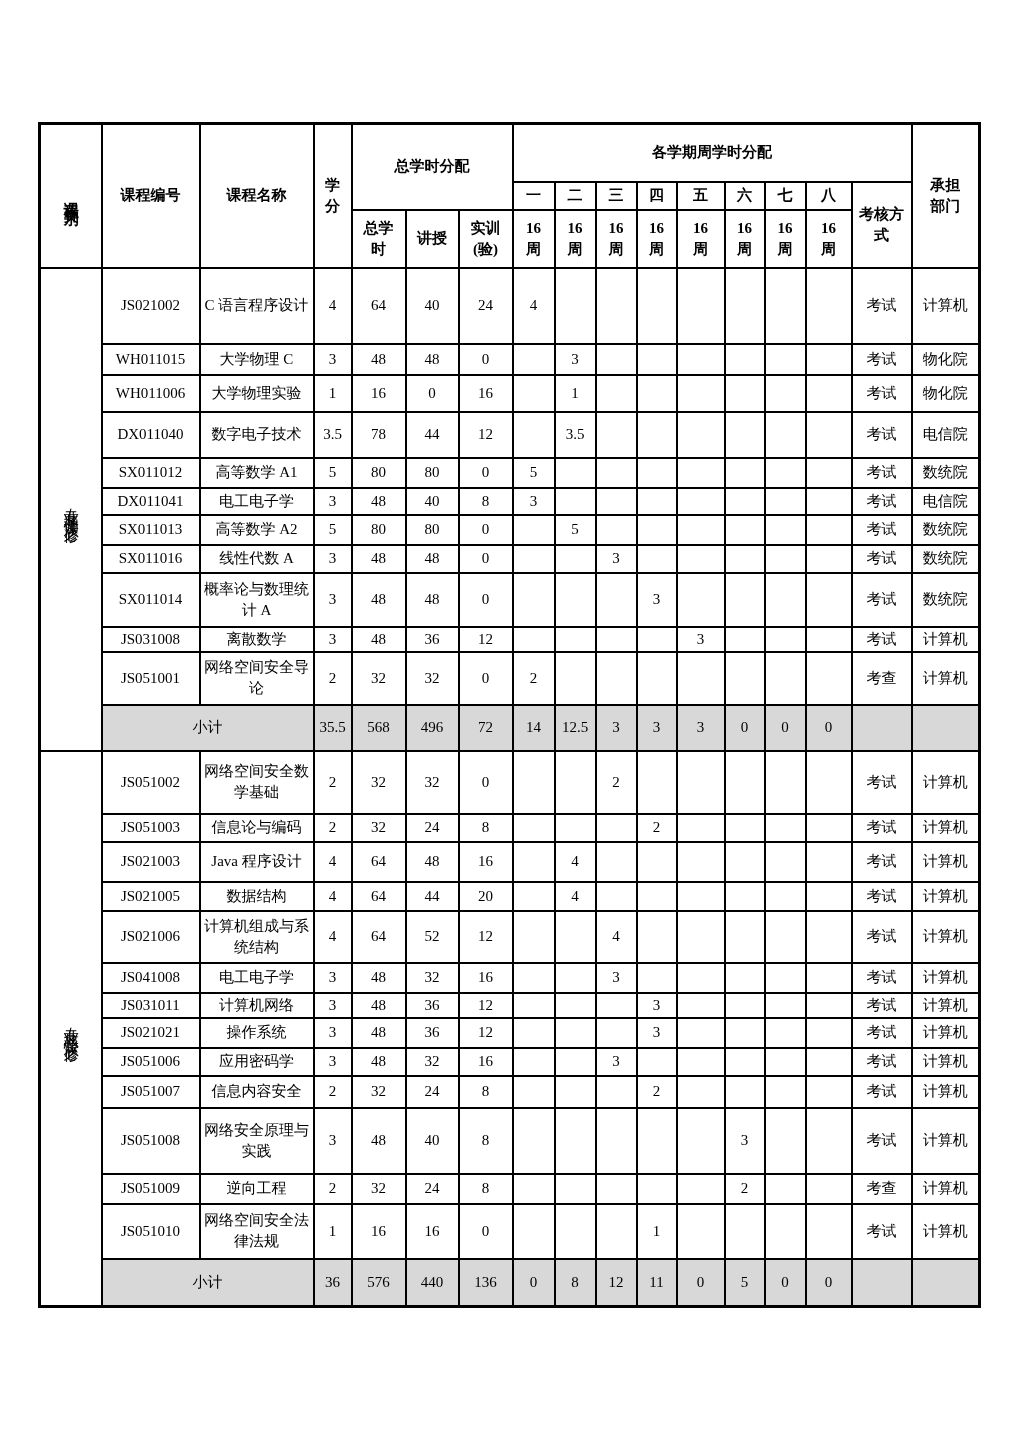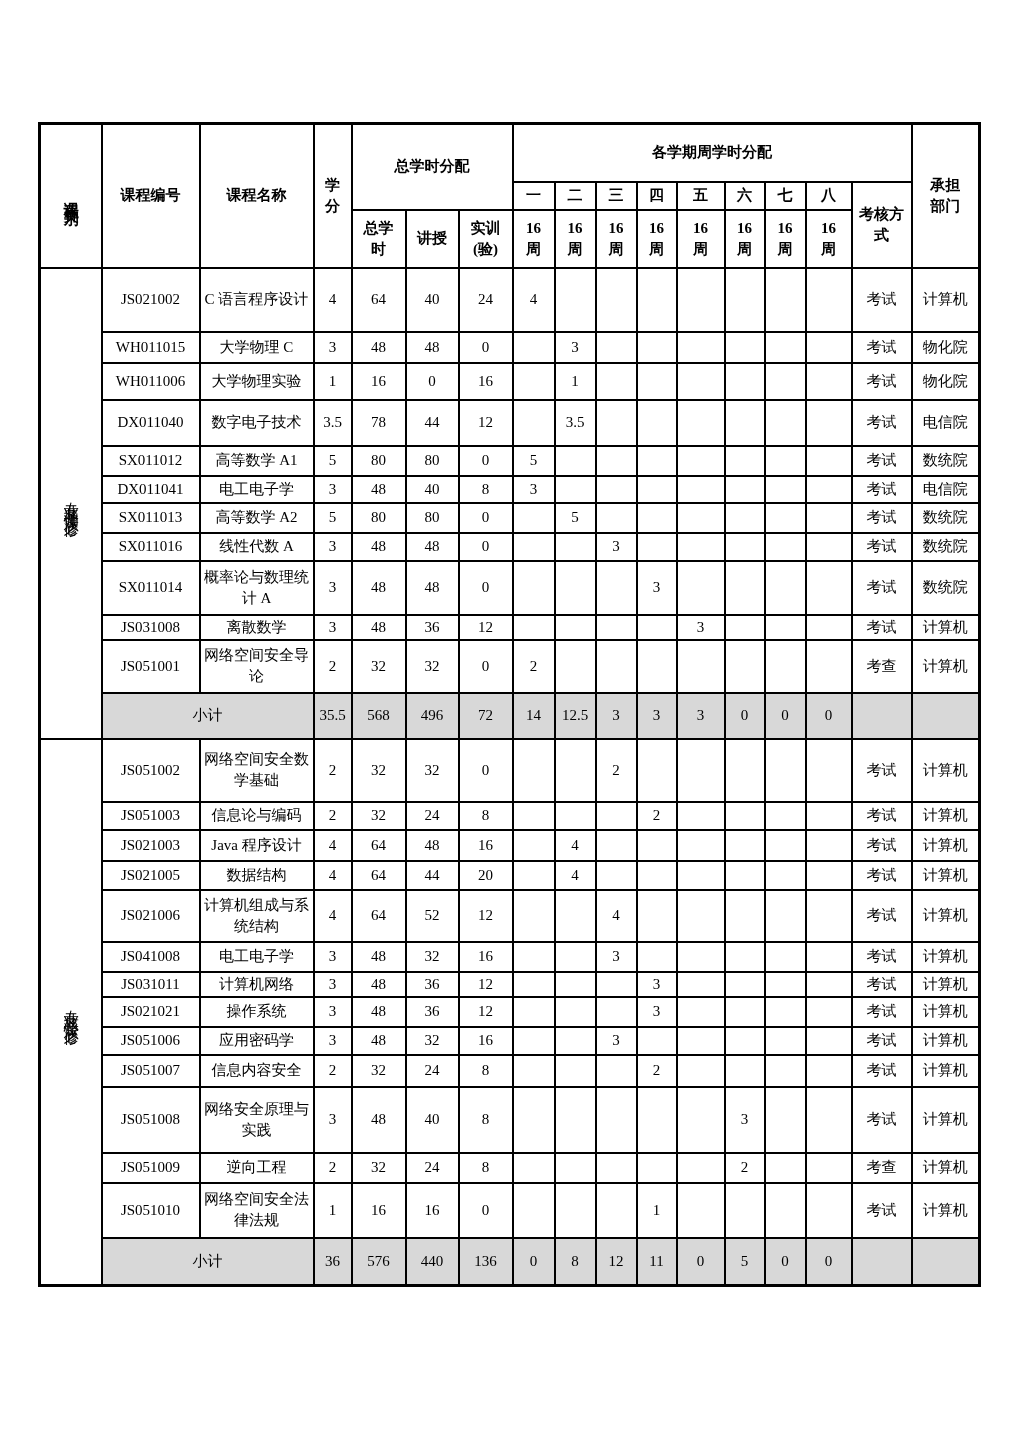--- a/index.html
+++ b/index.html
@@ -100,21 +100,21 @@
 周</th>
           <th class="pre weeks">16
 周</th>
           <th class="pre weeks">16
 周</th>
           <th class="pre weeks">16
 周</th>
         </tr>
     </thead>
     <tbody>
-        <tr style="height: 64px;">
+        <tr style="height: 76px;">
           <td class="vert" rowspan="12">专业基础课（必修）</td>
           <td>JS021002</td>
           <td class="name">C 语言程序设计</td>
           <td>4</td>
           <td>64</td>
           <td>40</td>
           <td>24</td>
           <td>4</td>
           <td></td>
           <td></td>
@@ -353,21 +353,21 @@
           <td></td>
           <td></td>
           <td>2</td>
           <td></td>
           <td></td>
           <td></td>
           <td></td>
           <td>考试</td>
           <td>计算机</td>
         </tr>
-        <tr style="height: 31px;">
+        <tr style="height: 40px;">
           <td>JS021003</td>
           <td class="name">Java 程序设计</td>
           <td>4</td>
           <td>64</td>
           <td>48</td>
           <td>16</td>
           <td></td>
           <td>4</td>
           <td></td>
           <td></td>

